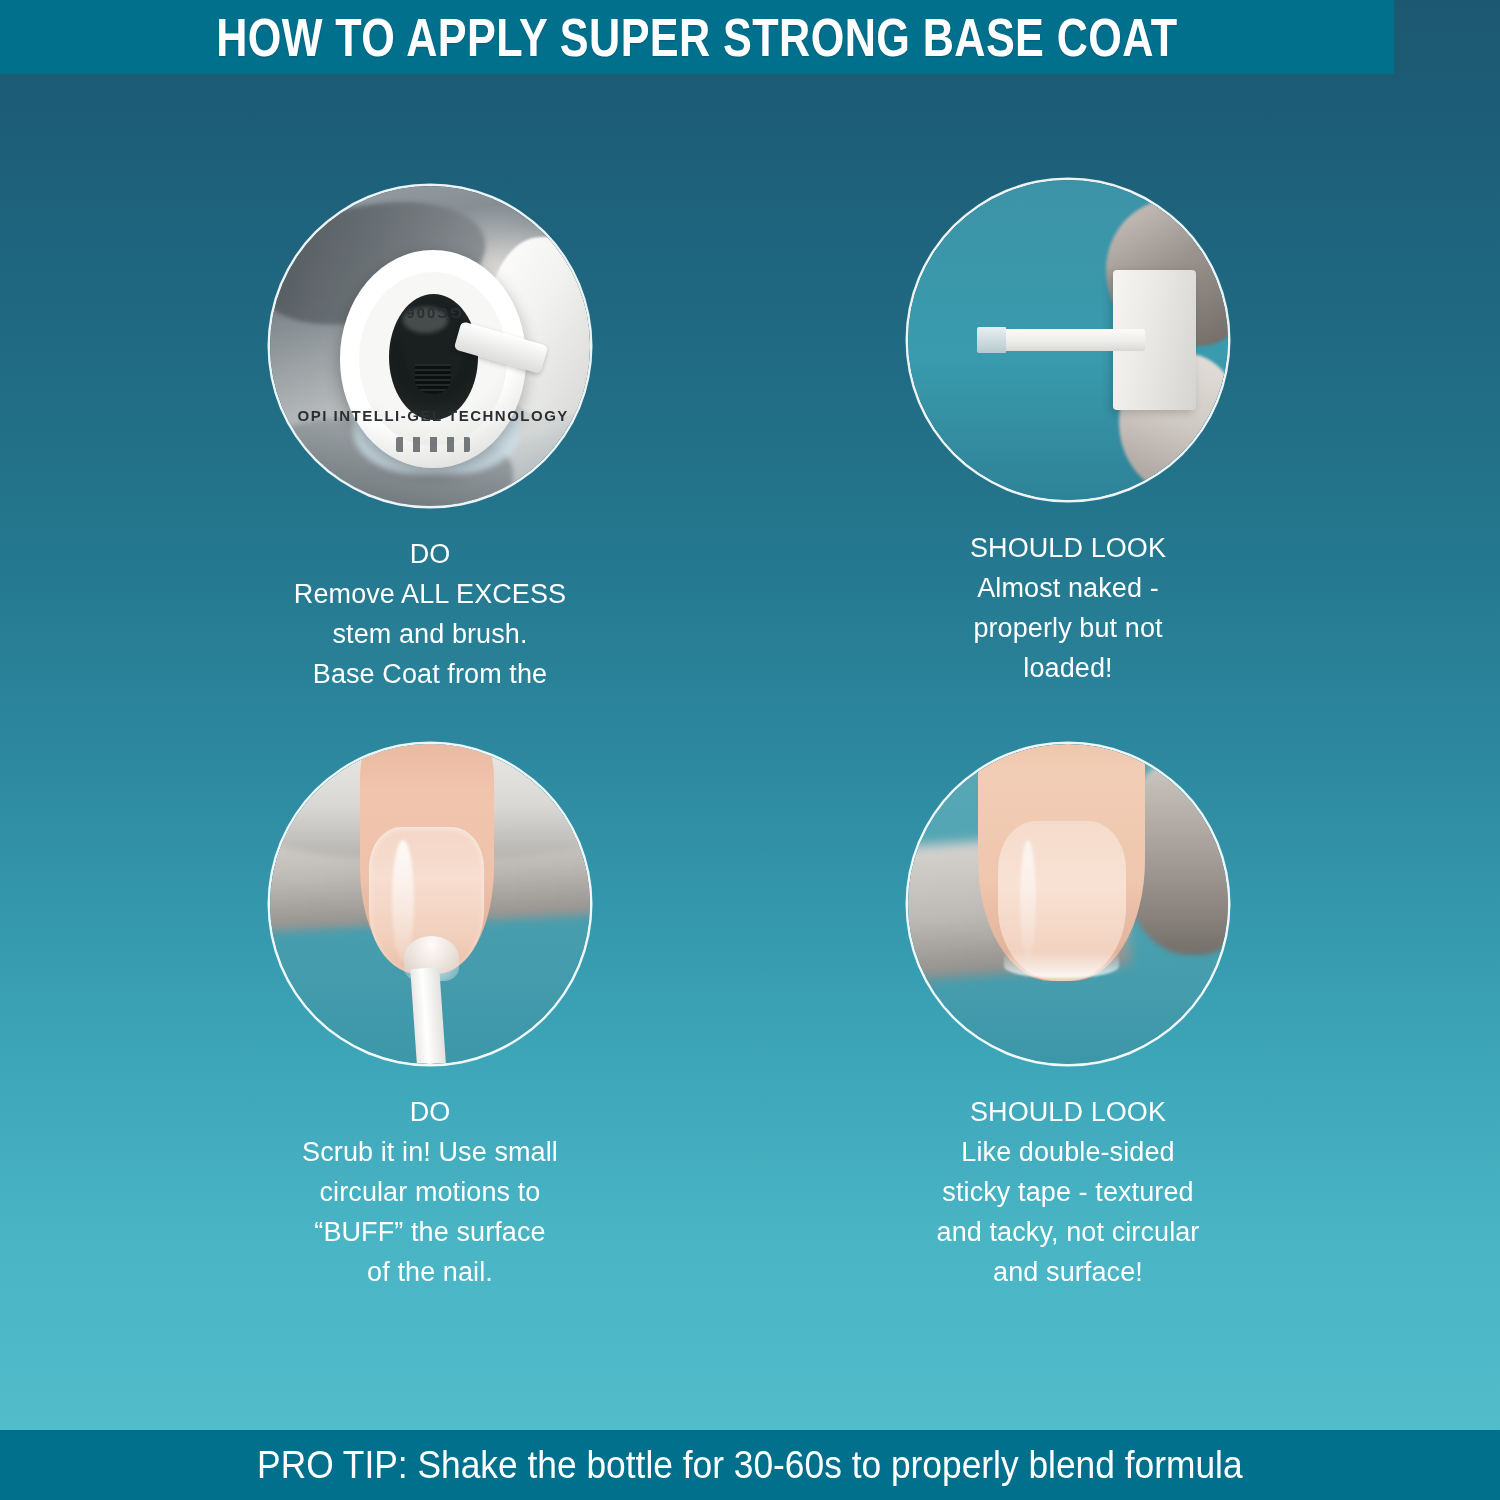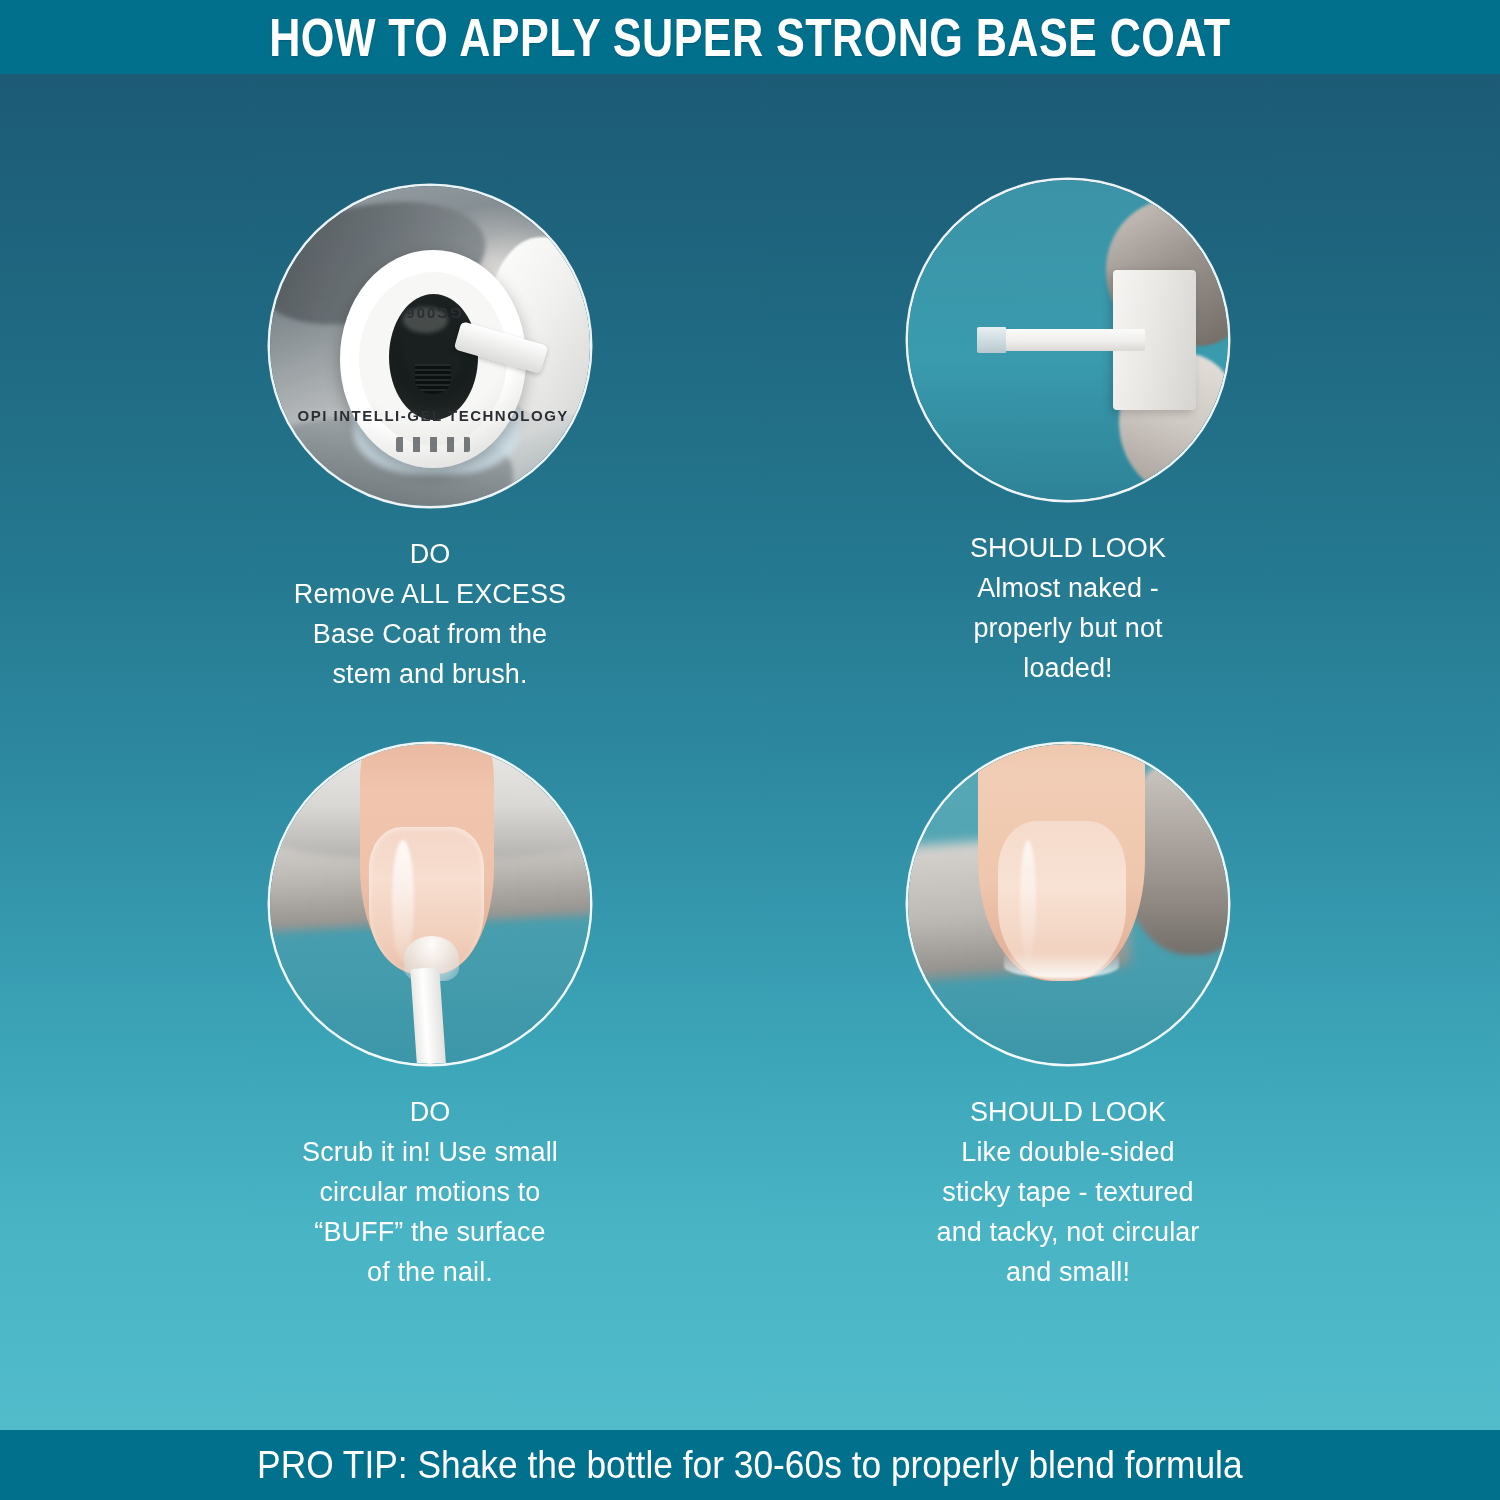--- a/index.html
+++ b/index.html
@@ -23,21 +23,21 @@
       #3ba2b6 1020px,
       #48b4c4 1230px,
       #52bccb 1430px
     );
   }
 
   
   .header-band {
     position: absolute;
     left: 0; top: 0;
-    width: 1500px;
+    width: 1394px;
     height: 74px;
     background: #00708d;
     display: flex;
     align-items: center;
     justify-content: center;
   }
   .header-title {
     color: #ffffff;
     font-size: 54px;
     line-height: 1;
@@ -424,22 +424,22 @@
             <div class="p1-text-top">GC006</div>
             <div class="p1-text-bottom">OPI INTELLI-GEL TECHNOLOGY</div>
             <div class="p1-dots"></div>
           </div>
           <div class="p1-brush"></div>
         </div>
       </div>
       <div class="caption">
         <span class="cap-line">DO</span>
         <span class="cap-line">Remove ALL EXCESS</span>
+        <span class="cap-line">stem and brush.</span>
         <span class="cap-line">Base Coat from the</span>
-        <span class="cap-line">stem and brush.</span>
       </div>
     </div>
 
     <div class="step step-tr">
       <div class="photo">
         <div class="photo-inner">
           <div class="p2-bg"></div>
           <div class="p2-finger-top"></div>
           <div class="p2-finger-bottom"></div>
           <div class="p2-cap"></div>
@@ -487,21 +487,21 @@
           <div class="p4-nail"></div>
           <div class="p4-nail-edge"></div>
           <div class="p4-nail-shine"></div>
         </div>
       </div>
       <div class="caption">
         <span class="cap-line">SHOULD LOOK</span>
         <span class="cap-line">Like double-sided</span>
         <span class="cap-line">sticky tape - textured</span>
         <span class="cap-line">and tacky, not circular</span>
-        <span class="cap-line">and small!</span>
+        <span class="cap-line">and surface!</span>
       </div>
     </div>
 
   </div>
 
   <div class="footer-band">
     <div class="footer-text">PRO TIP: Shake the bottle for 30-60s to properly blend formula</div>
   </div>
 
 </div>

